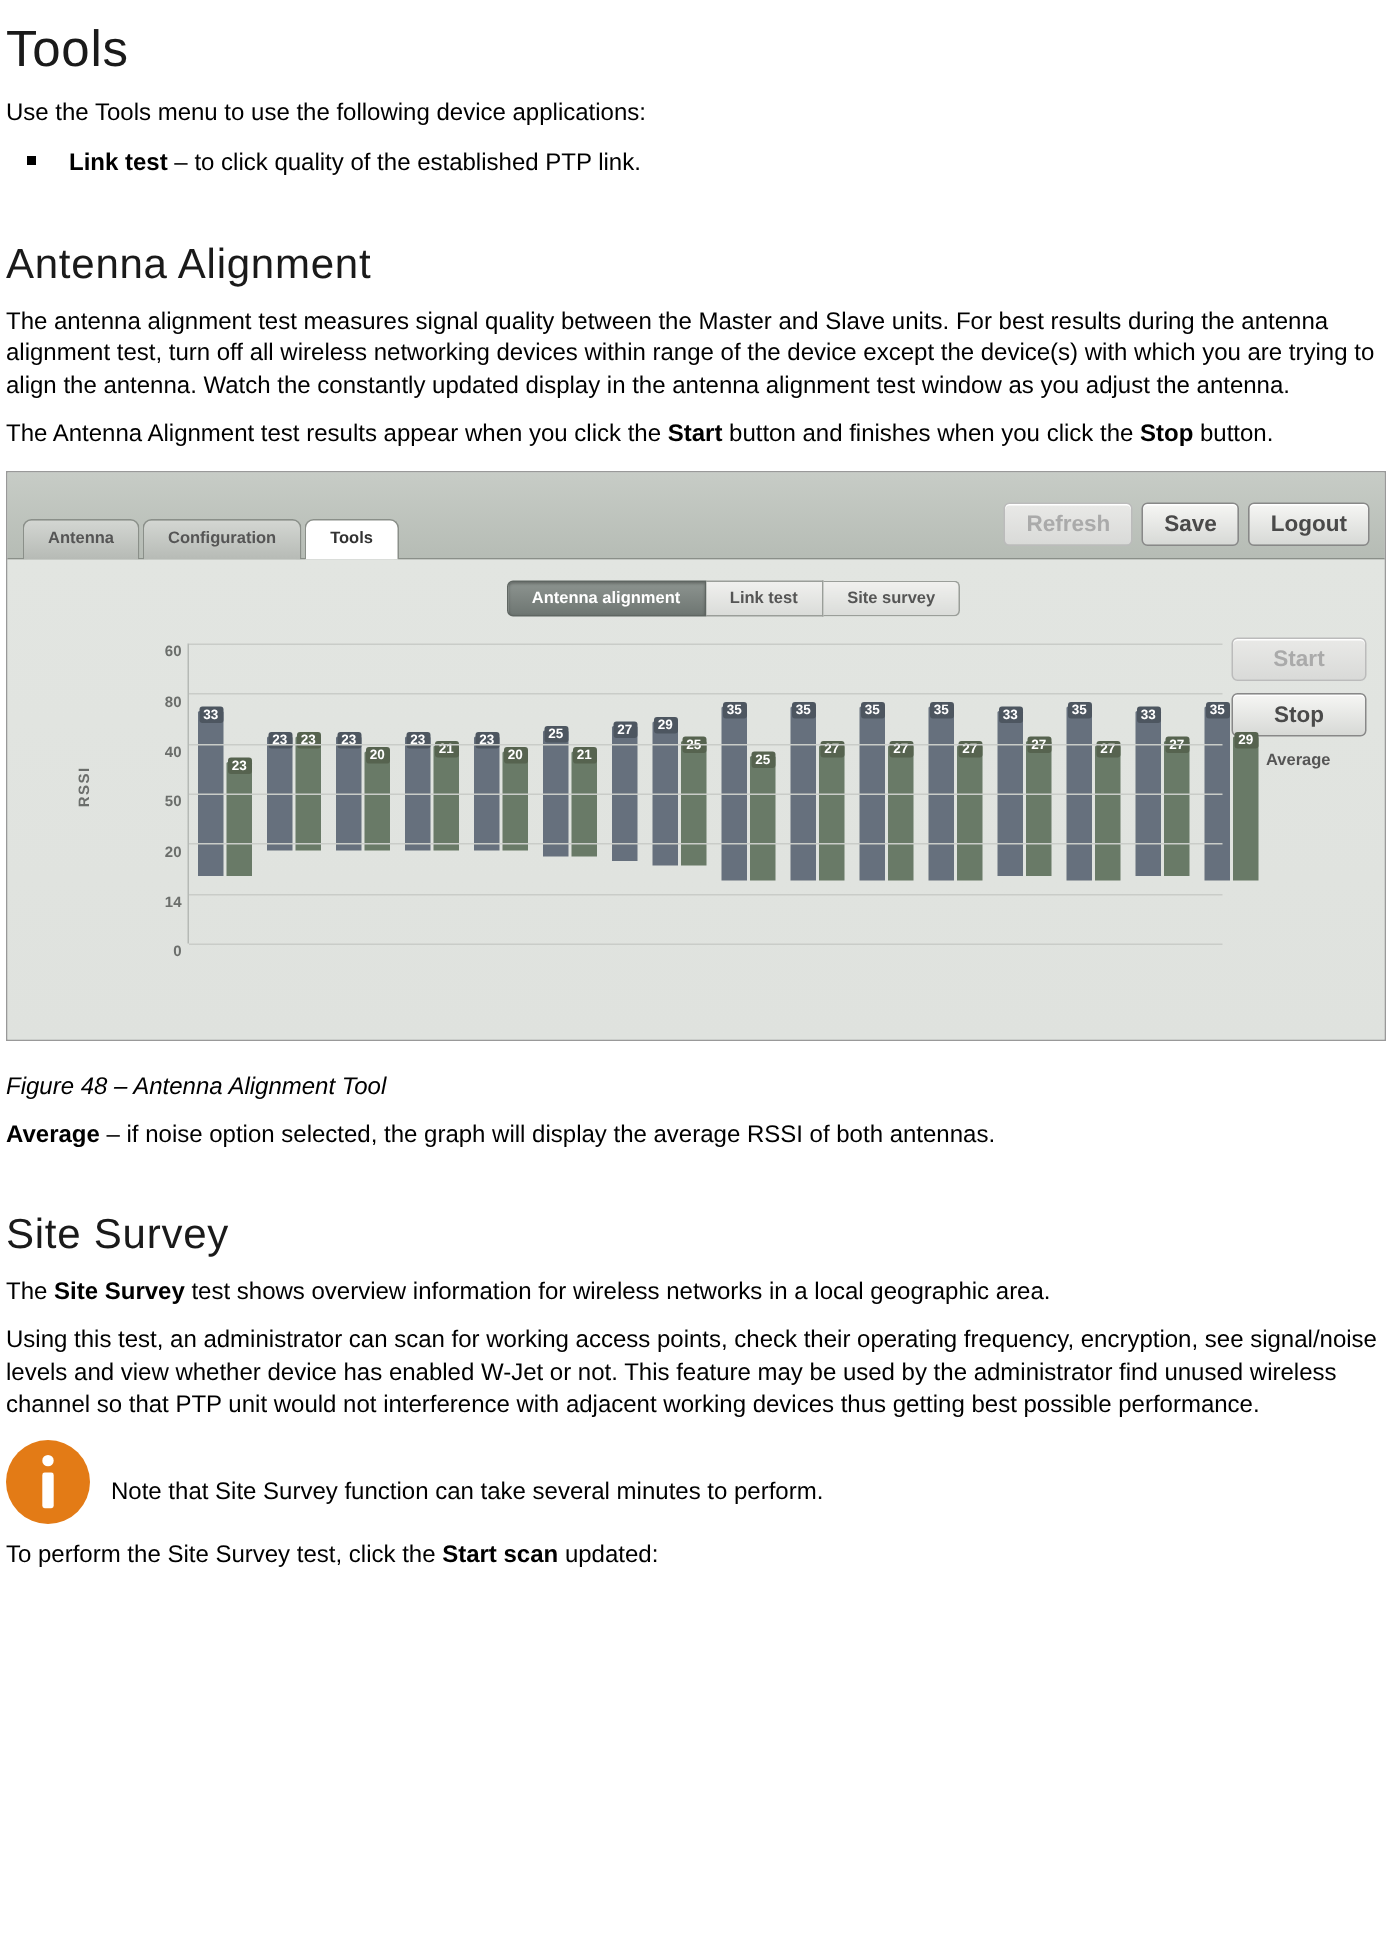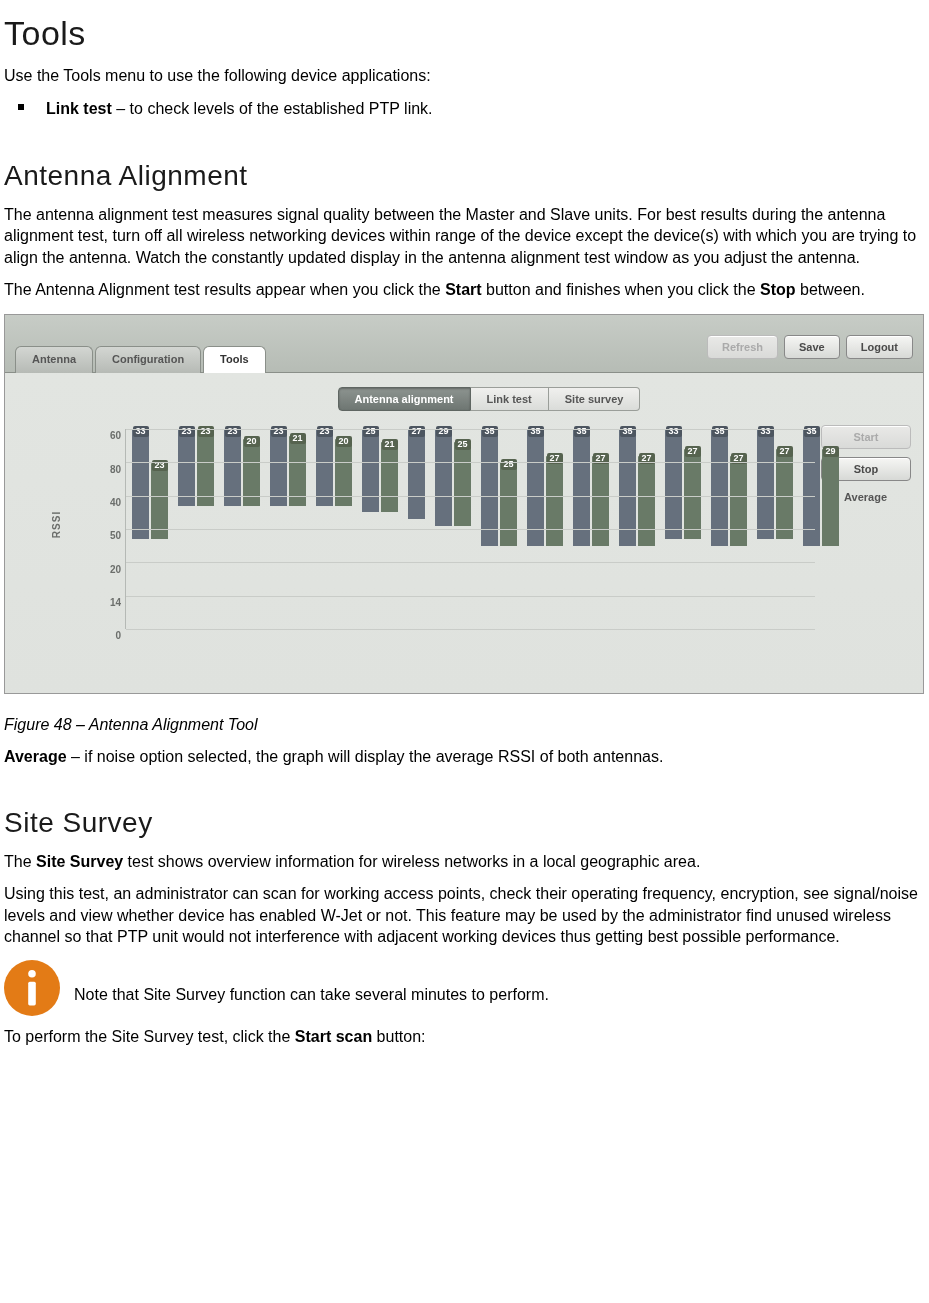--- a/index.html
+++ b/index.html
@@ -60,21 +60,21 @@
     position: absolute; right: 10px; top: 20px;
     display: flex; gap: 6px;
   }
   .btn {
     padding: 5px 14px;
     border-radius: 4px;
     background: linear-gradient(#f6f6f4,#d7d9d6);
     border: 1px solid #888;
     color: #4a4a4a;
     font-weight: 700;
-    font-size: 11px;
+    font-size: 15px;
     text-align: center;
     cursor: pointer;
     box-shadow: inset 0 1px 0 #fff;
   }
   .btn.disabled { color:#aaa; background:linear-gradient(#e9e9e7,#d9dad8); border-color:#bbb; cursor:default; }
   .maintabs {
     position: absolute; left: 10px; bottom: -1px;
     display: flex;
   }
   .mtab {
@@ -152,21 +152,21 @@
     font-size:10px; color:#6b6e6b; font-weight:700;
     transform: translateY(50%);
   }
   .plot {
     position:absolute; left:30px; right:0; top:0; bottom:0;
     border-left:1px solid #b5b9b5;
   }
   .grid { position:absolute; left:0; right:0; border-top:1px solid #c9ccc8; }
   .bars {
     position:absolute; left:0; right:0; bottom:0; top:0;
-    display:flex; align-items:flex-start; gap:2px;
+    display:flex; align-items:center; gap:2px;
     padding-left:6px;
   }
   .pair { display:flex; align-items:flex-end; gap:2px; margin-right:8px; }
   .bar {
     width: 17px;
     position:relative;
     border-radius:1px 1px 0 0;
   }
   .bar.a { background:#66707d; }
   .bar.b { background:#697a67; }
@@ -187,27 +187,27 @@
     flex: 0 0 56px;
   }
   .info-icon svg { width: 16px; height: 38px; }
 </style>
 </head>
 <body>
 
 <h1>Tools</h1>
 <p>Use the Tools menu to use the following device applications:</p>
 <ul class="squares">
-  <li><span class="bold">Link test</span><span> – to check levels of the established PTP link.</span></li>
+  <li><span class="bold">Link test</span><span> – to click quality of the established PTP link.</span></li>
 </ul>
 
 <h2>Antenna Alignment</h2>
 <p>The antenna alignment test measures signal quality between the Master and Slave units. For best results during the antenna alignment test, turn off all wireless networking devices within range of the device except the device(s) with which you are trying to align the antenna. Watch the constantly updated display in the antenna alignment test window as you adjust the antenna.</p>
 <p>
-  <span>The Antenna Alignment test results appear when you click the </span><span class="bold">Start</span><span> button and finishes when you click the </span><span class="bold">Stop</span><span> between.</span>
+  <span>The Antenna Alignment test results appear when you click the </span><span class="bold">Start</span><span> button and finishes when you click the </span><span class="bold">Stop</span><span> button.</span>
 </p>
 
 <div class="shot">
   <div class="topbar">
     <div class="top-buttons">
       <div class="btn disabled">Refresh</div>
       <div class="btn">Save</div>
       <div class="btn">Logout</div>
     </div>
     <div class="maintabs">
@@ -398,14 +398,14 @@
   <div class="info-icon">
     <svg viewBox="0 0 10 24">
       <circle cx="5" cy="3" r="2.4" fill="#fff"></circle>
       <rect x="2.6" y="8" width="4.8" height="15" rx="1" fill="#fff"></rect>
     </svg>
   </div>
   <p style="margin-top:2px">Note that Site Survey function can take several minutes to perform.</p>
 </div>
 
 <p>
-  <span>To perform the Site Survey test, click the </span><span class="bold">Start scan</span><span> button:</span>
+  <span>To perform the Site Survey test, click the </span><span class="bold">Start scan</span><span> updated:</span>
 </p>
 
 </body></html>

